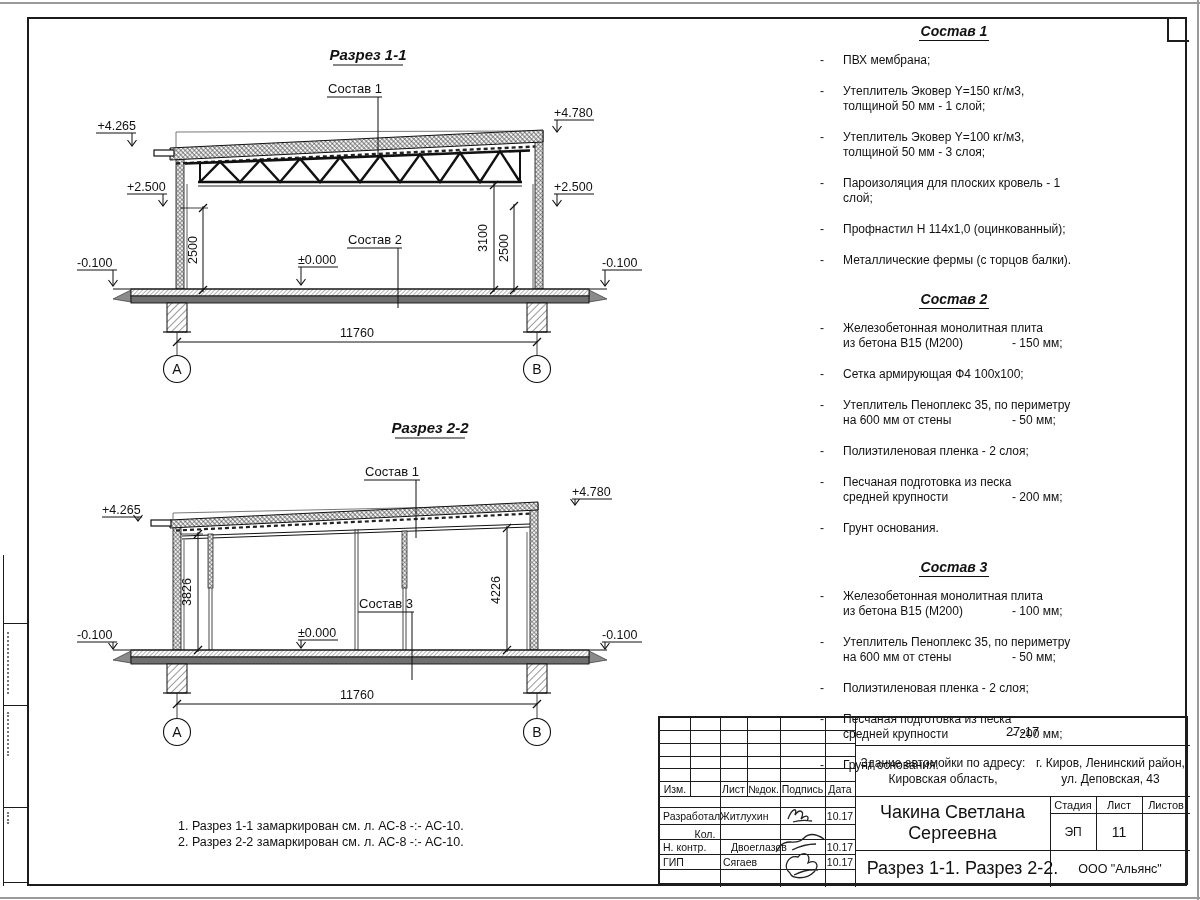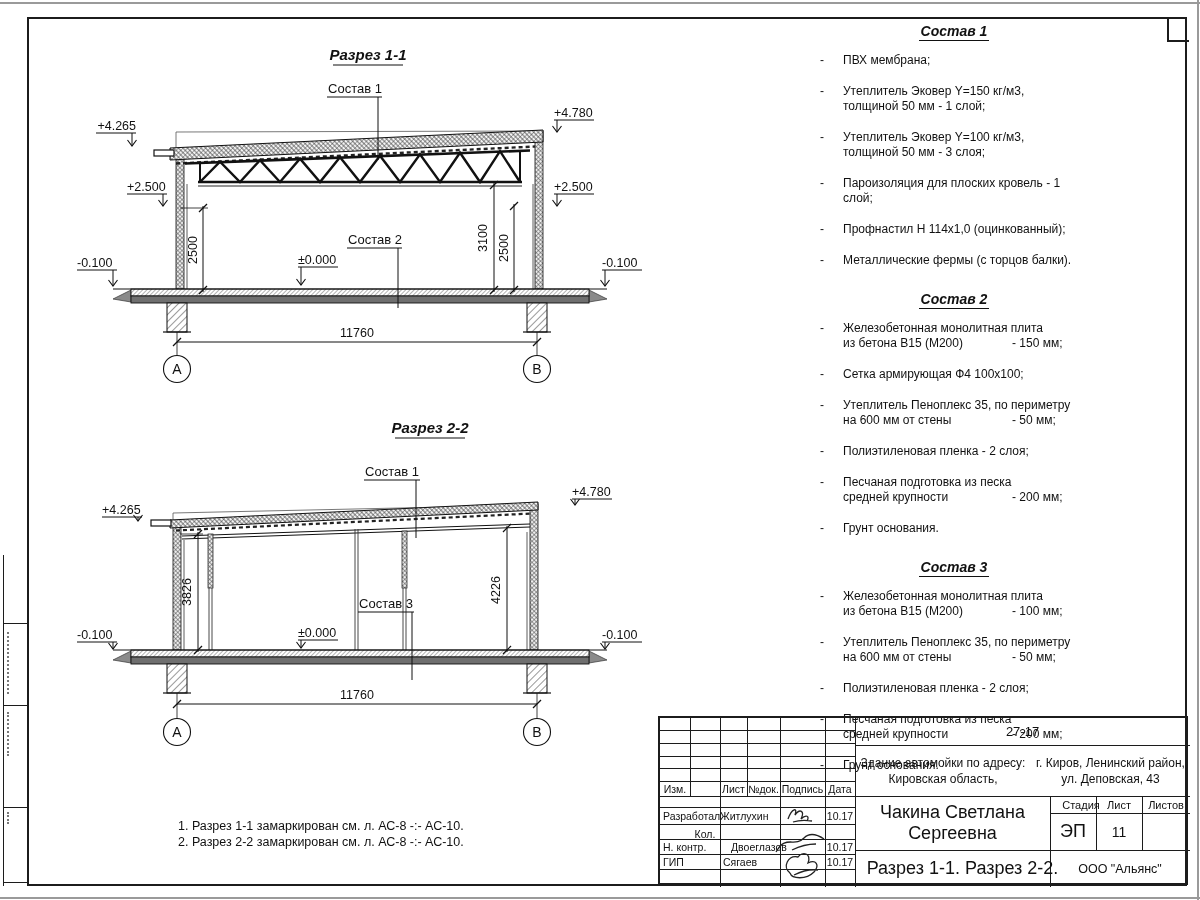--- a/index.html
+++ b/index.html
@@ -468,22 +468,22 @@
     <svg class="sig" style="left:118px;top:133px;" width="46" height="30" viewBox="0 0 46 30">
       <path d="M12,22 C4,16 10,4 20,6 C24,0 34,2 30,12 C38,8 42,14 36,21 C28,29 14,28 12,22 M16,24 C24,20 32,18 40,19" stroke="#222" stroke-width="1.3" fill="none"></path>
     </svg>
 
     <div class="cell" style="left:195px;top:0;width:335px;height:27px;font-size:13px;">27-17</div>
     <div class="cell" style="left:195px;top:27px;width:335px;height:51px;font-size:12px;flex-direction:row;line-height:16px;">
       <div>Здание автомойки по адресу: Кировская область,</div>
       <div>г. Киров, Ленинский район, ул. Деповская, 43</div>
     </div>
     <div class="cell" style="left:195px;top:78px;width:195px;height:54px;font-size:18px;">Чакина Светлана Сергеевна</div>
-    <div class="cell" style="left:390px;top:78px;width:46px;height:17px;font-size:11px;padding-left:8px;">Стадия</div>
+    <div class="cell" style="left:390px;top:78px;width:46px;height:17px;font-size:11px;">Стадия</div>
     <div class="cell" style="left:436px;top:78px;width:46px;height:17px;font-size:11px;">Лист</div>
     <div class="cell" style="left:482px;top:78px;width:48px;height:17px;font-size:11px;">Листов</div>
-    <div class="cell" style="left:390px;top:95px;width:46px;height:37px;font-size:18px;">ЭП</div>
+    <div class="cell" style="left:390px;top:95px;width:46px;height:37px;font-size:12px;">ЭП</div>
     <div class="cell" style="left:436px;top:95px;width:46px;height:37px;font-size:14px;">11</div>
     <div class="cell" style="left:482px;top:95px;width:48px;height:37px;font-size:14px;"></div>
     <div class="cell" style="left:185px;top:132px;width:195px;height:37px;font-size:18px;margin-left:20px;">Разрез 1-1. Разрез 2-2.</div>
     <div class="cell" style="left:390px;top:132px;width:140px;height:37px;font-size:12.5px;">ООО "Альянс"</div>
   </div>
 </div>
 
 </body></html>

